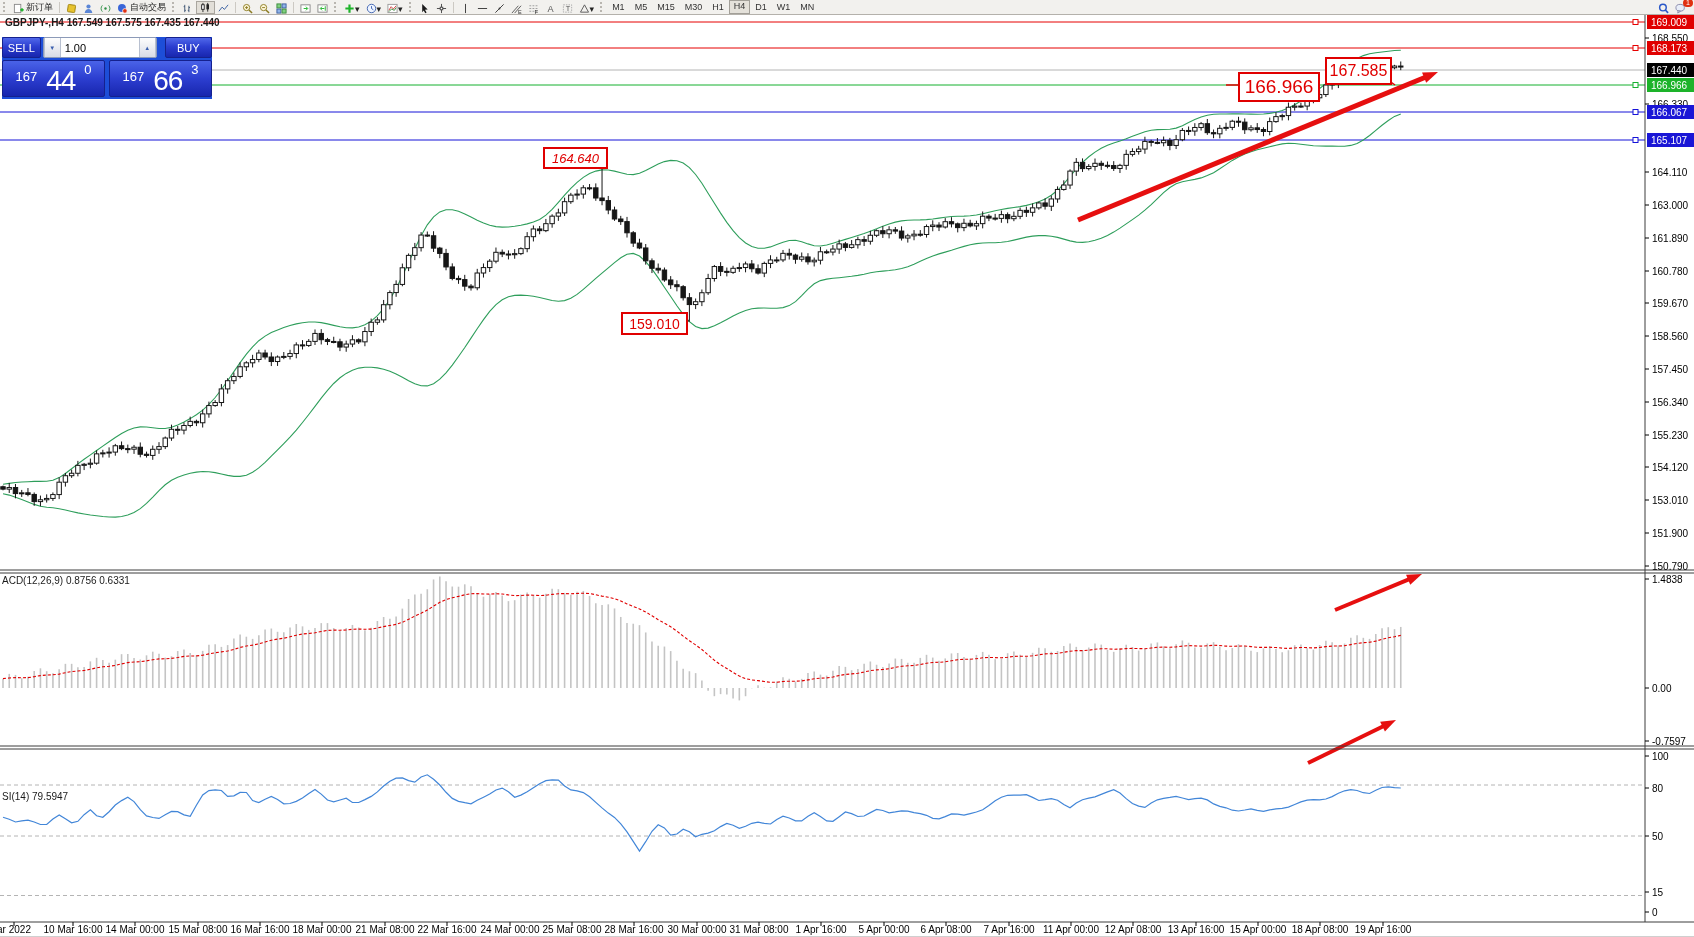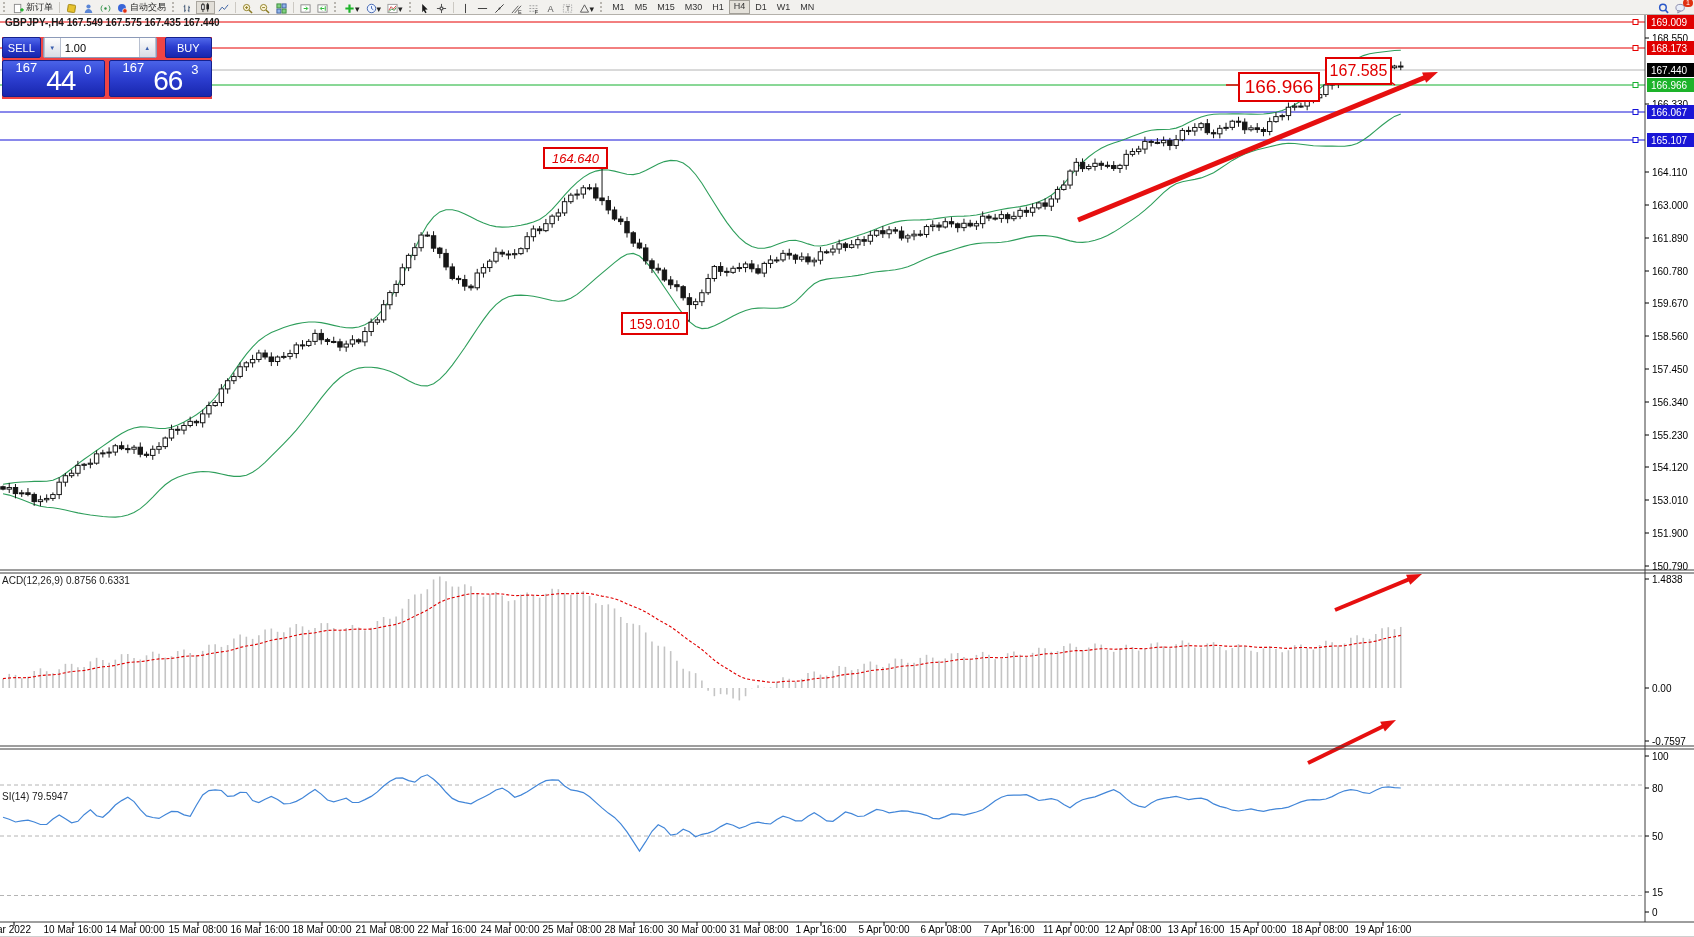--- a/index.html
+++ b/index.html
@@ -18,39 +18,39 @@
   .tf.active{background:#e4e1da;border:1px solid #a29f98;line-height:10px;padding:0 4px}
   .tb-right{margin-left:auto;display:flex;align-items:center;padding-right:5px}
   .chat-wrap{position:relative}
   .badge{position:absolute;top:-2px;right:-4px;background:#e03010;color:#fff;font-size:7px;
          line-height:8px;min-width:8px;text-align:center;border-radius:5px;padding:0 1px}
   
   #chart-svg{position:absolute;top:0;left:0;z-index:1}
   .chart-title{position:absolute;top:17px;left:5px;font-size:10px;font-weight:bold;color:#1a1a1a;z-index:3;white-space:nowrap}
   .indlabel{position:absolute;left:2px;font-size:10px;color:#1a1a1a;z-index:3;white-space:nowrap}
   
-  .ocp{position:absolute;top:37px;left:2px;width:210px;z-index:4;background:#ef4444;padding-bottom:2px}
+  .ocp{position:absolute;top:37px;left:2px;width:210px;z-index:4;background:#1d4ed8;padding-bottom:2px}
   .ocp-row1{display:flex;height:21px;align-items:stretch}
   .btn{display:flex;align-items:center;justify-content:center;color:#fff;font-size:11px;
        border-radius:2px;border:1px solid #15218e;
        background:linear-gradient(180deg,#5068ea 0%,#2c3ed0 45%,#1826ae 100%)}
   .sellbtn{width:42px}
   .buybtn{width:52px;margin-left:8px}
   .spinner{display:flex;margin-left:2px;width:112px;border:1px solid #8c9ab8;background:#fff;border-radius:2px}
   .spbtn{width:15px;display:flex;align-items:center;justify-content:center;
          background:linear-gradient(180deg,#fdfdfd,#d8dce6);border-left:1px solid #b8c0d0;border-right:1px solid #b8c0d0}
   .tri{font-size:6px;color:#3a5fae}
   .volinput{flex:1;border:none;outline:none;font-size:11px;text-align:left;padding:0 4px;min-width:0;
             font-family:"Liberation Sans","DejaVu Sans",sans-serif}
   .ocp-row2{display:flex;margin-top:2px;height:37px}
   .pricebox{width:102px;display:flex;align-items:flex-end;justify-content:center;color:#fff;
             border:1px solid #15218e;border-radius:2px;padding-bottom:3px;
             background:linear-gradient(180deg,#4a63e8 0%,#2c3ed0 50%,#1826ae 100%)}
   .pricebox + .pricebox{margin-left:4px}
-  .pfx{font-size:13px;line-height:1;margin-bottom:19px}
+  .pfx{font-size:13px;line-height:1;margin-bottom:10px}
   .big{font-size:28px;line-height:.82;margin:0 9px;letter-spacing:-1px}
   .sup{font-size:13px;line-height:1;align-self:flex-start;margin-top:2px}
   
   .anno{position:absolute;border:2px solid #e00000;color:#e00000;background:#fff;z-index:6;
         display:flex;align-items:center;justify-content:center;white-space:nowrap}
   .bottom-edge{position:absolute;left:0;bottom:0;width:1694px;height:1px;background:#cfcfcf;z-index:8}
 </style>
 </head>
 <body>
 

